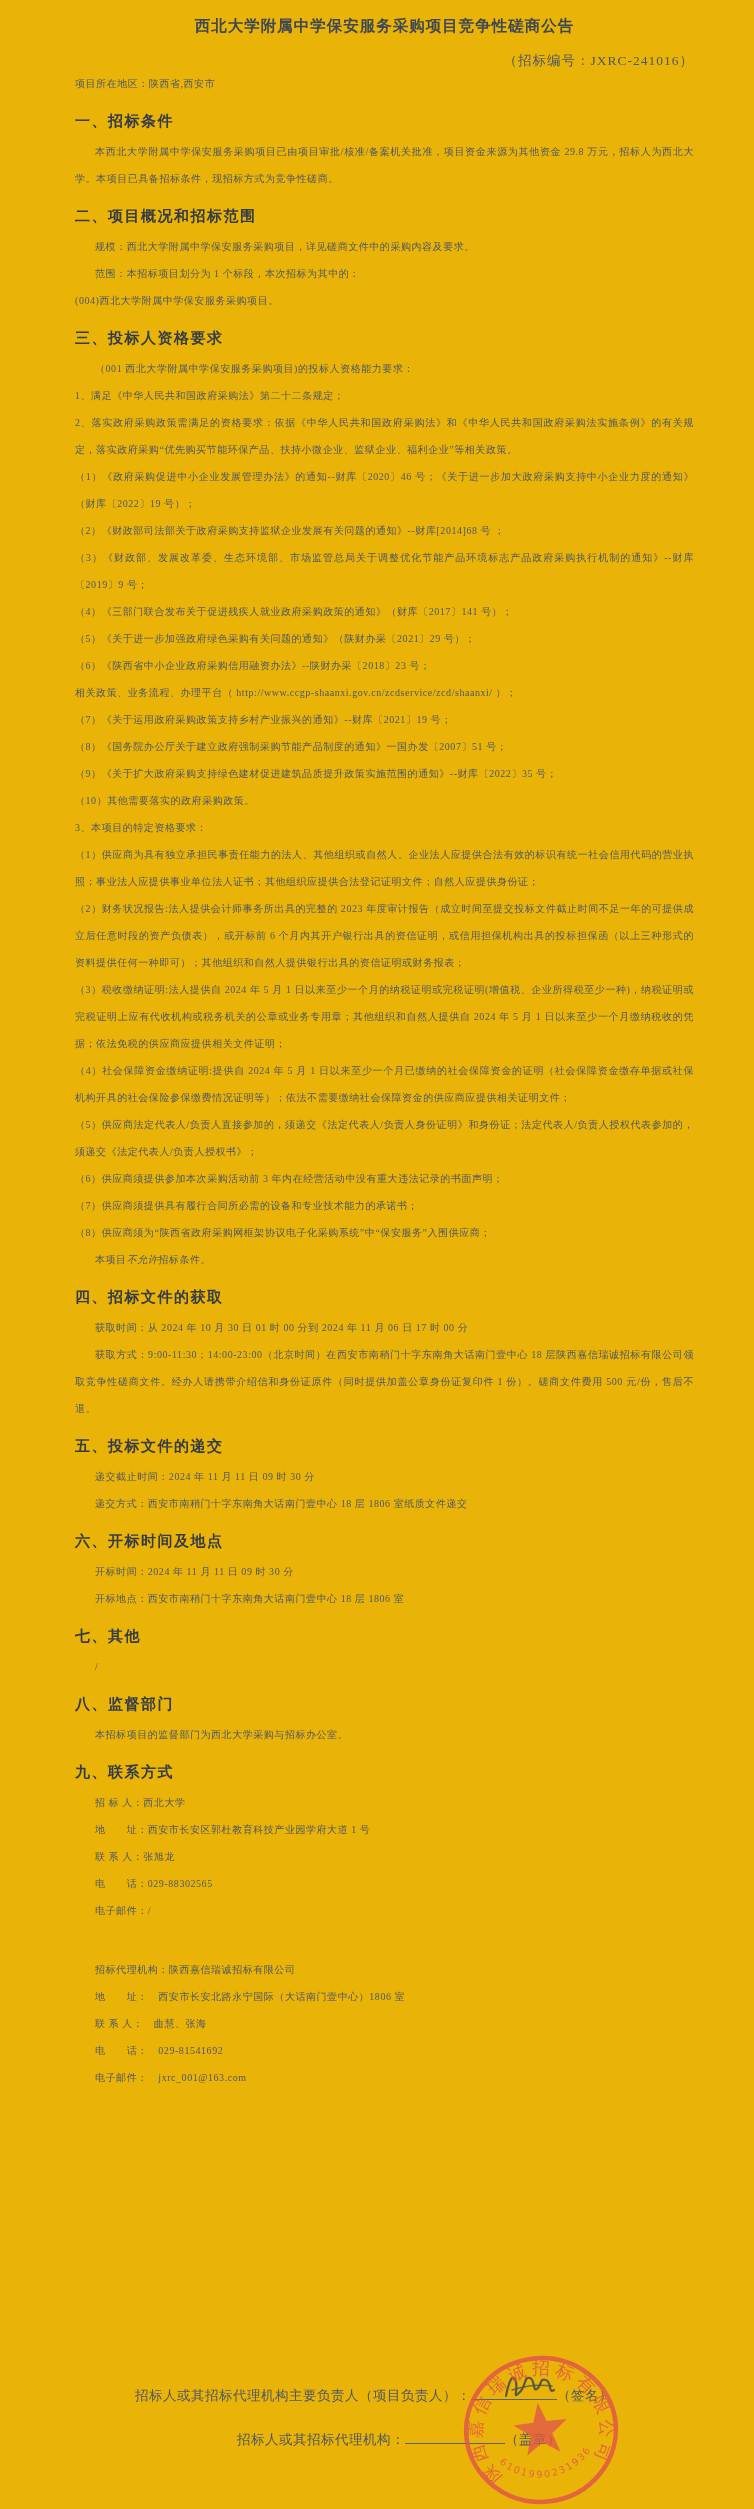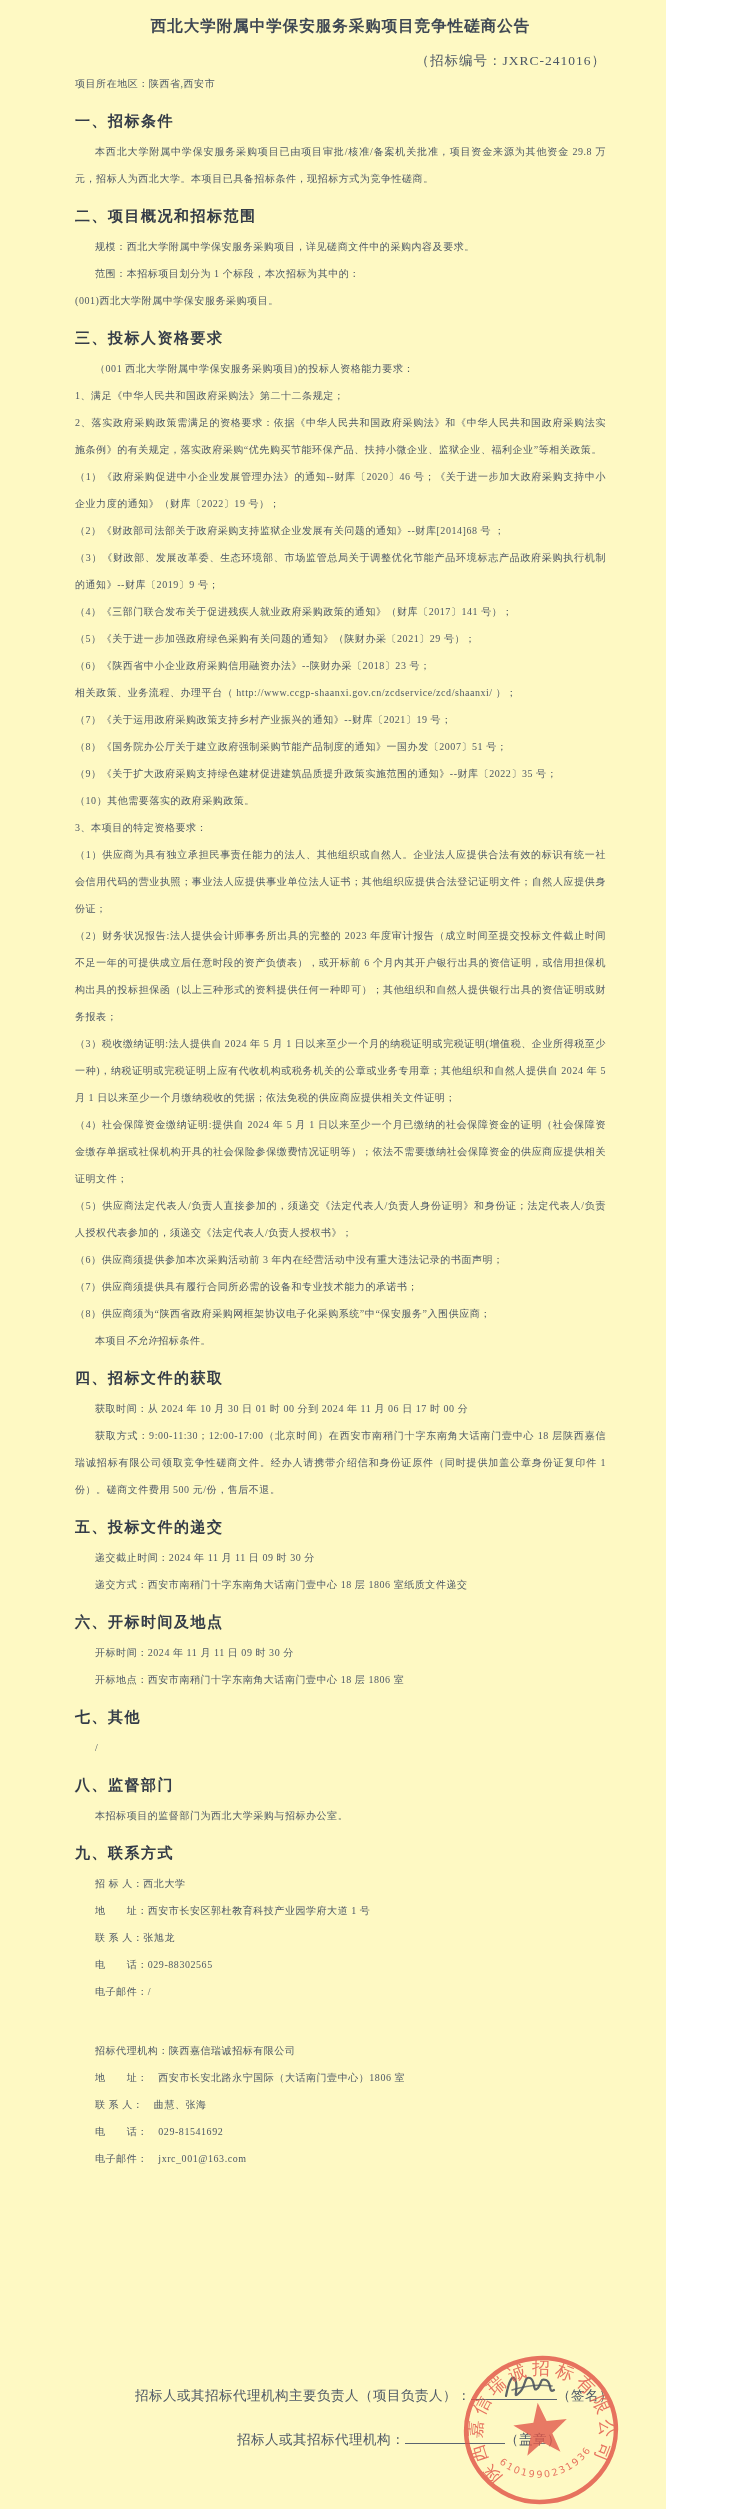--- a/index.html
+++ b/index.html
@@ -1,19 +1,19 @@
 <!DOCTYPE html>
 <html><head>
 <meta charset="utf-8">
 <style>
   html,body{margin:0;padding:0;background:#fff;}
   .page{
     position:relative;
-    width:666px;height:2509px;
-    background:#fef9c3;
+    width:754px;height:2509px;
+    background:#eab308;
     overflow:hidden;
     font-family:"Liberation Serif","DejaVu Serif",serif;
     color:#4d5866;
   }
   .content{padding:10px 60px 0 75px;}
   .doc-title{
     text-align:center;font-size:15.5px;font-weight:bold;color:#3f4854;
     letter-spacing:1px;margin:6px 0 0;
   }
   .bid-no{text-align:right;font-size:13.5px;color:#4d5866;letter-spacing:1px;margin:15px 0 0;}
@@ -54,21 +54,21 @@
     <div class="doc-title">西北大学附属中学保安服务采购项目竞争性磋商公告</div>
     <div class="bid-no">（招标编号：JXRC-241016）</div>
     <p class="b region">项目所在地区：陕西省,西安市</p>
 
     <h2 class="sec">一、招标条件</h2>
     <p class="b ind">本西北大学附属中学保安服务采购项目已由项目审批/核准/备案机关批准，项目资金来源为其他资金 29.8 万元，招标人为西北大学。本项目已具备招标条件，现招标方式为竞争性磋商。</p>
 
     <h2 class="sec">二、项目概况和招标范围</h2>
     <p class="b ind">规模：西北大学附属中学保安服务采购项目，详见磋商文件中的采购内容及要求。</p>
     <p class="b ind">范围：本招标项目划分为 1 个标段，本次招标为其中的：</p>
-    <p class="b">(001)西北大学附属中学保安服务采购项目。</p>
+    <p class="b">(004)西北大学附属中学保安服务采购项目。</p>
 
     <h2 class="sec">三、投标人资格要求</h2>
     <p class="b ind">（001 西北大学附属中学保安服务采购项目)的投标人资格能力要求：</p>
     <p class="b">1、满足《中华人民共和国政府采购法》第二十二条规定；</p>
     <p class="b">2、落实政府采购政策需满足的资格要求：依据《中华人民共和国政府采购法》和《中华人民共和国政府采购法实施条例》的有关规定，落实政府采购“优先购买节能环保产品、扶持小微企业、监狱企业、福利企业”等相关政策。</p>
     <p class="b">（1）《政府采购促进中小企业发展管理办法》的通知--财库〔2020〕46 号；《关于进一步加大政府采购支持中小企业力度的通知》（财库〔2022〕19 号）；</p>
     <p class="b">（2）《财政部司法部关于政府采购支持监狱企业发展有关问题的通知》--财库[2014]68 号 ；</p>
     <p class="b">（3）《财政部、发展改革委、生态环境部、市场监管总局关于调整优化节能产品环境标志产品政府采购执行机制的通知》--财库〔2019〕9 号；</p>
     <p class="b">（4）《三部门联合发布关于促进残疾人就业政府采购政策的通知》（财库〔2017〕141 号）；</p>
     <p class="b">（5）《关于进一步加强政府绿色采购有关问题的通知》（陕财办采〔2021〕29 号）；</p>
@@ -84,21 +84,21 @@
     <p class="b">（3）税收缴纳证明:法人提供自 2024 年 5 月 1 日以来至少一个月的纳税证明或完税证明(增值税、企业所得税至少一种)，纳税证明或完税证明上应有代收机构或税务机关的公章或业务专用章；其他组织和自然人提供自 2024 年 5 月 1 日以来至少一个月缴纳税收的凭据；依法免税的供应商应提供相关文件证明；</p>
     <p class="b">（4）社会保障资金缴纳证明:提供自 2024 年 5 月 1 日以来至少一个月已缴纳的社会保障资金的证明（社会保障资金缴存单据或社保机构开具的社会保险参保缴费情况证明等）；依法不需要缴纳社会保障资金的供应商应提供相关证明文件；</p>
     <p class="b">（5）供应商法定代表人/负责人直接参加的，须递交《法定代表人/负责人身份证明》和身份证；法定代表人/负责人授权代表参加的，须递交《法定代表人/负责人授权书》；</p>
     <p class="b">（6）供应商须提供参加本次采购活动前 3 年内在经营活动中没有重大违法记录的书面声明；</p>
     <p class="b">（7）供应商须提供具有履行合同所必需的设备和专业技术能力的承诺书；</p>
     <p class="b">（8）供应商须为“陕西省政府采购网框架协议电子化采购系统”中“保安服务”入围供应商；</p>
     <p class="b ind"><span>本项目</span><span class="it">不允许</span><span>招标条件。</span></p>
 
     <h2 class="sec">四、招标文件的获取</h2>
     <p class="b ind">获取时间：从 2024 年 10 月 30 日 01 时 00 分到 2024 年 11 月 06 日 17 时 00 分</p>
-    <p class="b ind">获取方式：9:00-11:30；12:00-17:00（北京时间）在西安市南稍门十字东南角大话南门壹中心 18 层陕西嘉信瑞诚招标有限公司领取竞争性磋商文件。经办人请携带介绍信和身份证原件（同时提供加盖公章身份证复印件 1 份）。磋商文件费用 500 元/份，售后不退。</p>
+    <p class="b ind">获取方式：9:00-11:30；14:00-23:00（北京时间）在西安市南稍门十字东南角大话南门壹中心 18 层陕西嘉信瑞诚招标有限公司领取竞争性磋商文件。经办人请携带介绍信和身份证原件（同时提供加盖公章身份证复印件 1 份）。磋商文件费用 500 元/份，售后不退。</p>
 
     <h2 class="sec">五、投标文件的递交</h2>
     <p class="b ind">递交截止时间：2024 年 11 月 11 日 09 时 30 分</p>
     <p class="b ind">递交方式：西安市南稍门十字东南角大话南门壹中心 18 层 1806 室纸质文件递交</p>
 
     <h2 class="sec">六、开标时间及地点</h2>
     <p class="b ind">开标时间：2024 年 11 月 11 日 09 时 30 分</p>
     <p class="b ind">开标地点：西安市南稍门十字东南角大话南门壹中心 18 层 1806 室</p>
 
     <h2 class="sec">七、其他</h2>

